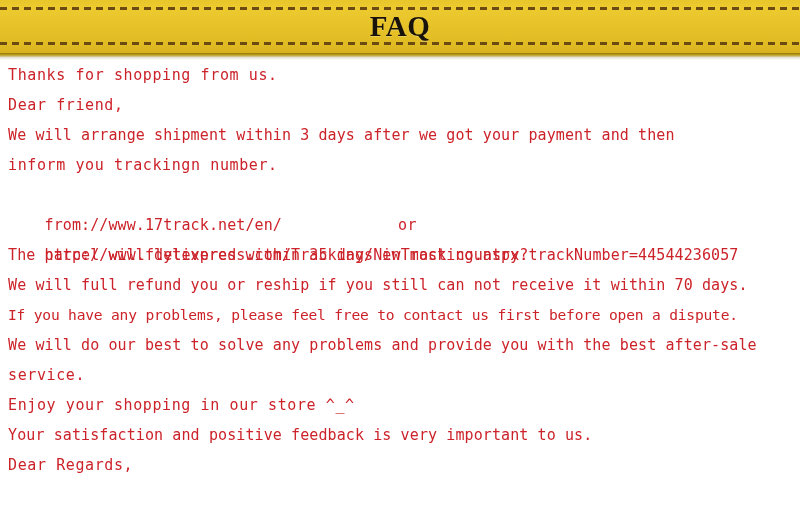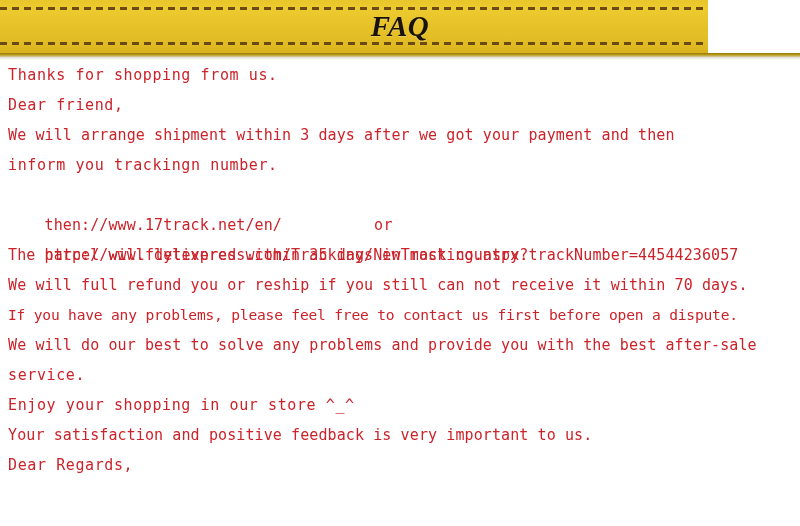--- a/index.html
+++ b/index.html
@@ -11,31 +11,30 @@
     width: 800px;
     height: 526px;
     overflow: hidden;
     font-family: "DejaVu Sans Mono", "Liberation Mono", monospace;
     position: relative;
   }
 
   
   .faq-banner {
     position: relative;
-    width: 708px;
+    width: 800px;
     height: 53px;
     background: linear-gradient(to bottom,
                 #e8c52a 0%,
                 #edcb2f 14%,
                 #e6c228 50%,
                 #e0ba22 86%,
                 #d8b11d 100%);
     box-sizing: border-box;
     overflow: hidden;
-    font-style: italic;
   }
   .banner-shadow {
     position: absolute;
     left: 0;
     top: 53px;
     width: 800px;
     height: 4px;
     background: linear-gradient(to bottom, #8f7a10 0%, #b99a16 45%, #d9cfa8 100%);
   }
   .banner-shadow2 {
@@ -107,21 +106,21 @@
     padding-left: 8px;
     color: #cc2229;
     font-family: "DejaVu Sans Mono", "Liberation Mono", monospace;
     font-size: 15px;
     letter-spacing: 0.1px;
     white-space: pre;
     box-sizing: border-box;
   }
   .url-row .or-word {
     display: inline-block;
-    margin-left: 92px;
+    margin-left: 116px;
     letter-spacing: 0.6px;
   }
 </style>
 </head>
 <body>
 
 <div class="faq-banner">
   <div class="stitch stitch-top"></div>
   <div class="stitch stitch-bottom"></div>
   <div class="faq-title">FAQ</div>
@@ -134,21 +133,21 @@
   <div class="faq-line">Thanks for shopping from us.</div>
 
   <div class="faq-line">Dear friend,</div>
 
   <div class="faq-line tight">We will arrange shipment within 3 days after we got your payment and then</div>
 
   <div class="faq-line">inform you trackingn number.</div>
 
 
   <div class="url-row">
-    <span>then://www.17track.net/en/</span><span class="or-word">or</span>
+    <span>from://www.17track.net/en/</span><span class="or-word">or</span>
   </div>
 
   <div class="url-row">
     <span>http://www.flytexpress.com/Tracking/NewTracking.aspx?trackNumber=44544236057</span>
   </div>
 
   <div class="faq-line tight">The parcel will delivered within 35 days in most country.</div>
 
   <div class="faq-line tight">We will full refund you or reship if you still can not receive it within 70 days.</div>
 

